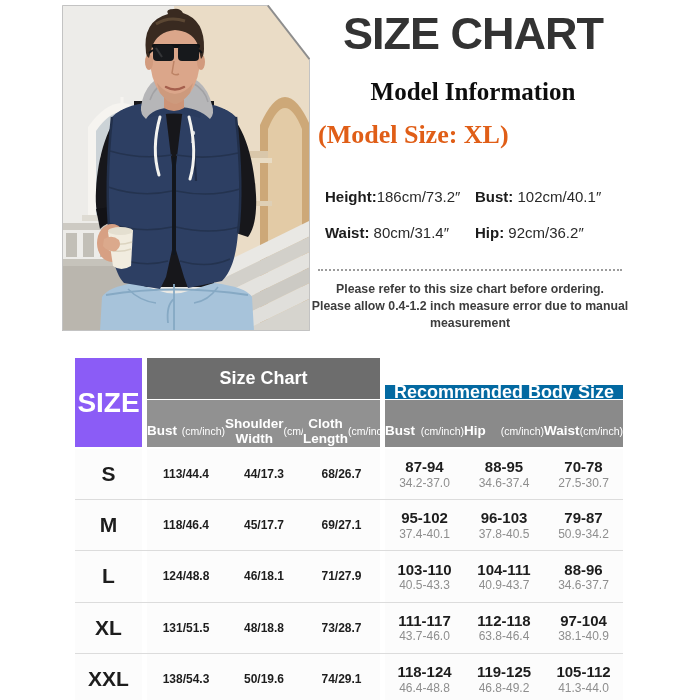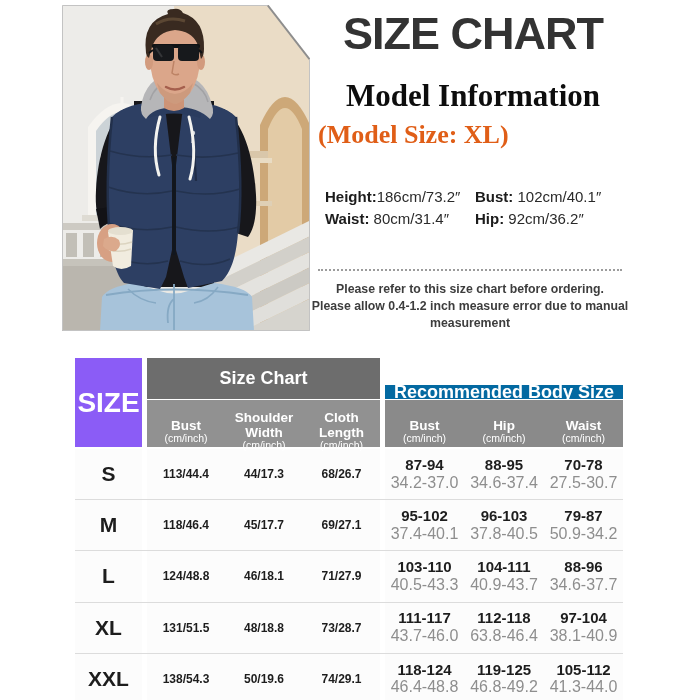--- a/index.html
+++ b/index.html
@@ -7,58 +7,58 @@
        font-family:"Liberation Sans","DejaVu Sans",sans-serif;}
 
   
   .photo{position:absolute;left:62px;top:5px;width:248px;height:326px;}
 
   
   .title{position:absolute;left:318px;top:8px;width:310px;text-align:center;
          font-size:45px;font-weight:bold;letter-spacing:-1px;color:#333333;}
   .model-title{position:absolute;left:318px;top:78px;width:310px;text-align:center;
          font-family:"Liberation Serif","DejaVu Serif",serif;font-weight:bold;
-         font-size:31px;color:#0d0d0d;}
+         font-size:25px;color:#0d0d0d;}
   .model-size{position:absolute;left:318px;top:120px;width:310px;text-align:left;
          font-family:"Liberation Serif","DejaVu Serif",serif;font-weight:bold;
          font-size:26px;color:#e05e17;}
   .meas{position:absolute;left:325px;top:188px;width:300px;display:grid;
-        grid-template-columns:150px 150px;row-gap:5px;font-size:15px;color:#2a2a2a;}
+        grid-template-columns:150px 150px;row-gap:19px;font-size:15px;color:#2a2a2a;}
   .meas b{font-weight:bold;color:#1c1c1c;}
   .dots{position:absolute;left:318px;top:269px;width:304px;height:0;
         border-top:2px dotted #9c9c9c;}
   .notes{position:absolute;left:295px;top:281px;width:350px;text-align:center;
          font-size:12.3px;line-height:17px;color:#3d3d3d;font-weight:bold;}
 
   
   .sizetable{position:absolute;left:75px;top:358px;width:548px;background:#ffffff;}
   .cols{display:grid;grid-template-columns:67px 5px 78px 78px 77px 5px 79px 80px 79px;}
   .thead{grid-template-rows:42px 47px;}
   .corner{grid-column:1;grid-row:1/3;background:#8b5cf6;color:#fff;font-weight:bold;
           font-size:28px;display:flex;align-items:center;justify-content:center;}
   .sec{color:#fff;font-weight:bold;font-size:18px;display:flex;align-items:center;
        justify-content:center;border-bottom:1px solid #ffffff;}
   .sec1{grid-column:3/6;grid-row:1;background:#6d6d6d;}
   .sec2{grid-column:7/10;grid-row:1;background:#0369a1;margin-top:27px;}
-  .sub{grid-row:2;color:#fff;display:flex;flex-direction:column;align-items:center;
-       justify-content:center;text-align:center;line-height:1.08;padding-top:16px;}
+  .sub{grid-row:2;color:#fff;display:flex;flex-direction:row;align-items:center;
+       justify-content:space-between;text-align:center;line-height:1.08;padding-top:16px;}
   .sub .nm{font-weight:bold;font-size:13.5px;}
   .sub .un{font-size:10.5px;}
   .subL{background:#919191;} .subR{background:#8a8a8a;}
   .c3{grid-column:3}.c4{grid-column:4}.c5{grid-column:5}
   .c7{grid-column:7}.c8{grid-column:8}.c9{grid-column:9}
   .tbody{margin-top:2px;}
   .trow{height:50.2px;background:#fcfcfc;align-items:center;}
   .trow + .trow{border-top:1px solid #dcdcdc;}
   .gap{background:#ffffff;height:100%;}
   .slabel{font-weight:bold;font-size:21px;color:#1d1d1d;text-align:center;}
   .val{font-weight:bold;font-size:12px;color:#1d1d1d;text-align:center;}
   .rec{display:flex;flex-direction:column;align-items:center;line-height:1.18;}
   .rec .cm{font-weight:bold;font-size:15px;color:#1d1d1d;}
-  .rec .in{font-size:16px;color:#8e8e8e;}
+  .rec .in{font-size:12px;color:#8e8e8e;}
 </style>
 </head>
 <body>
 
 <svg class="photo" viewBox="0 0 248 326" width="248" height="326">
   <defs>
       <clipPath id="pc">
         <path d="M0,0 H206 L248,54 V326 H0 Z"></path>
       </clipPath>
     </defs>

